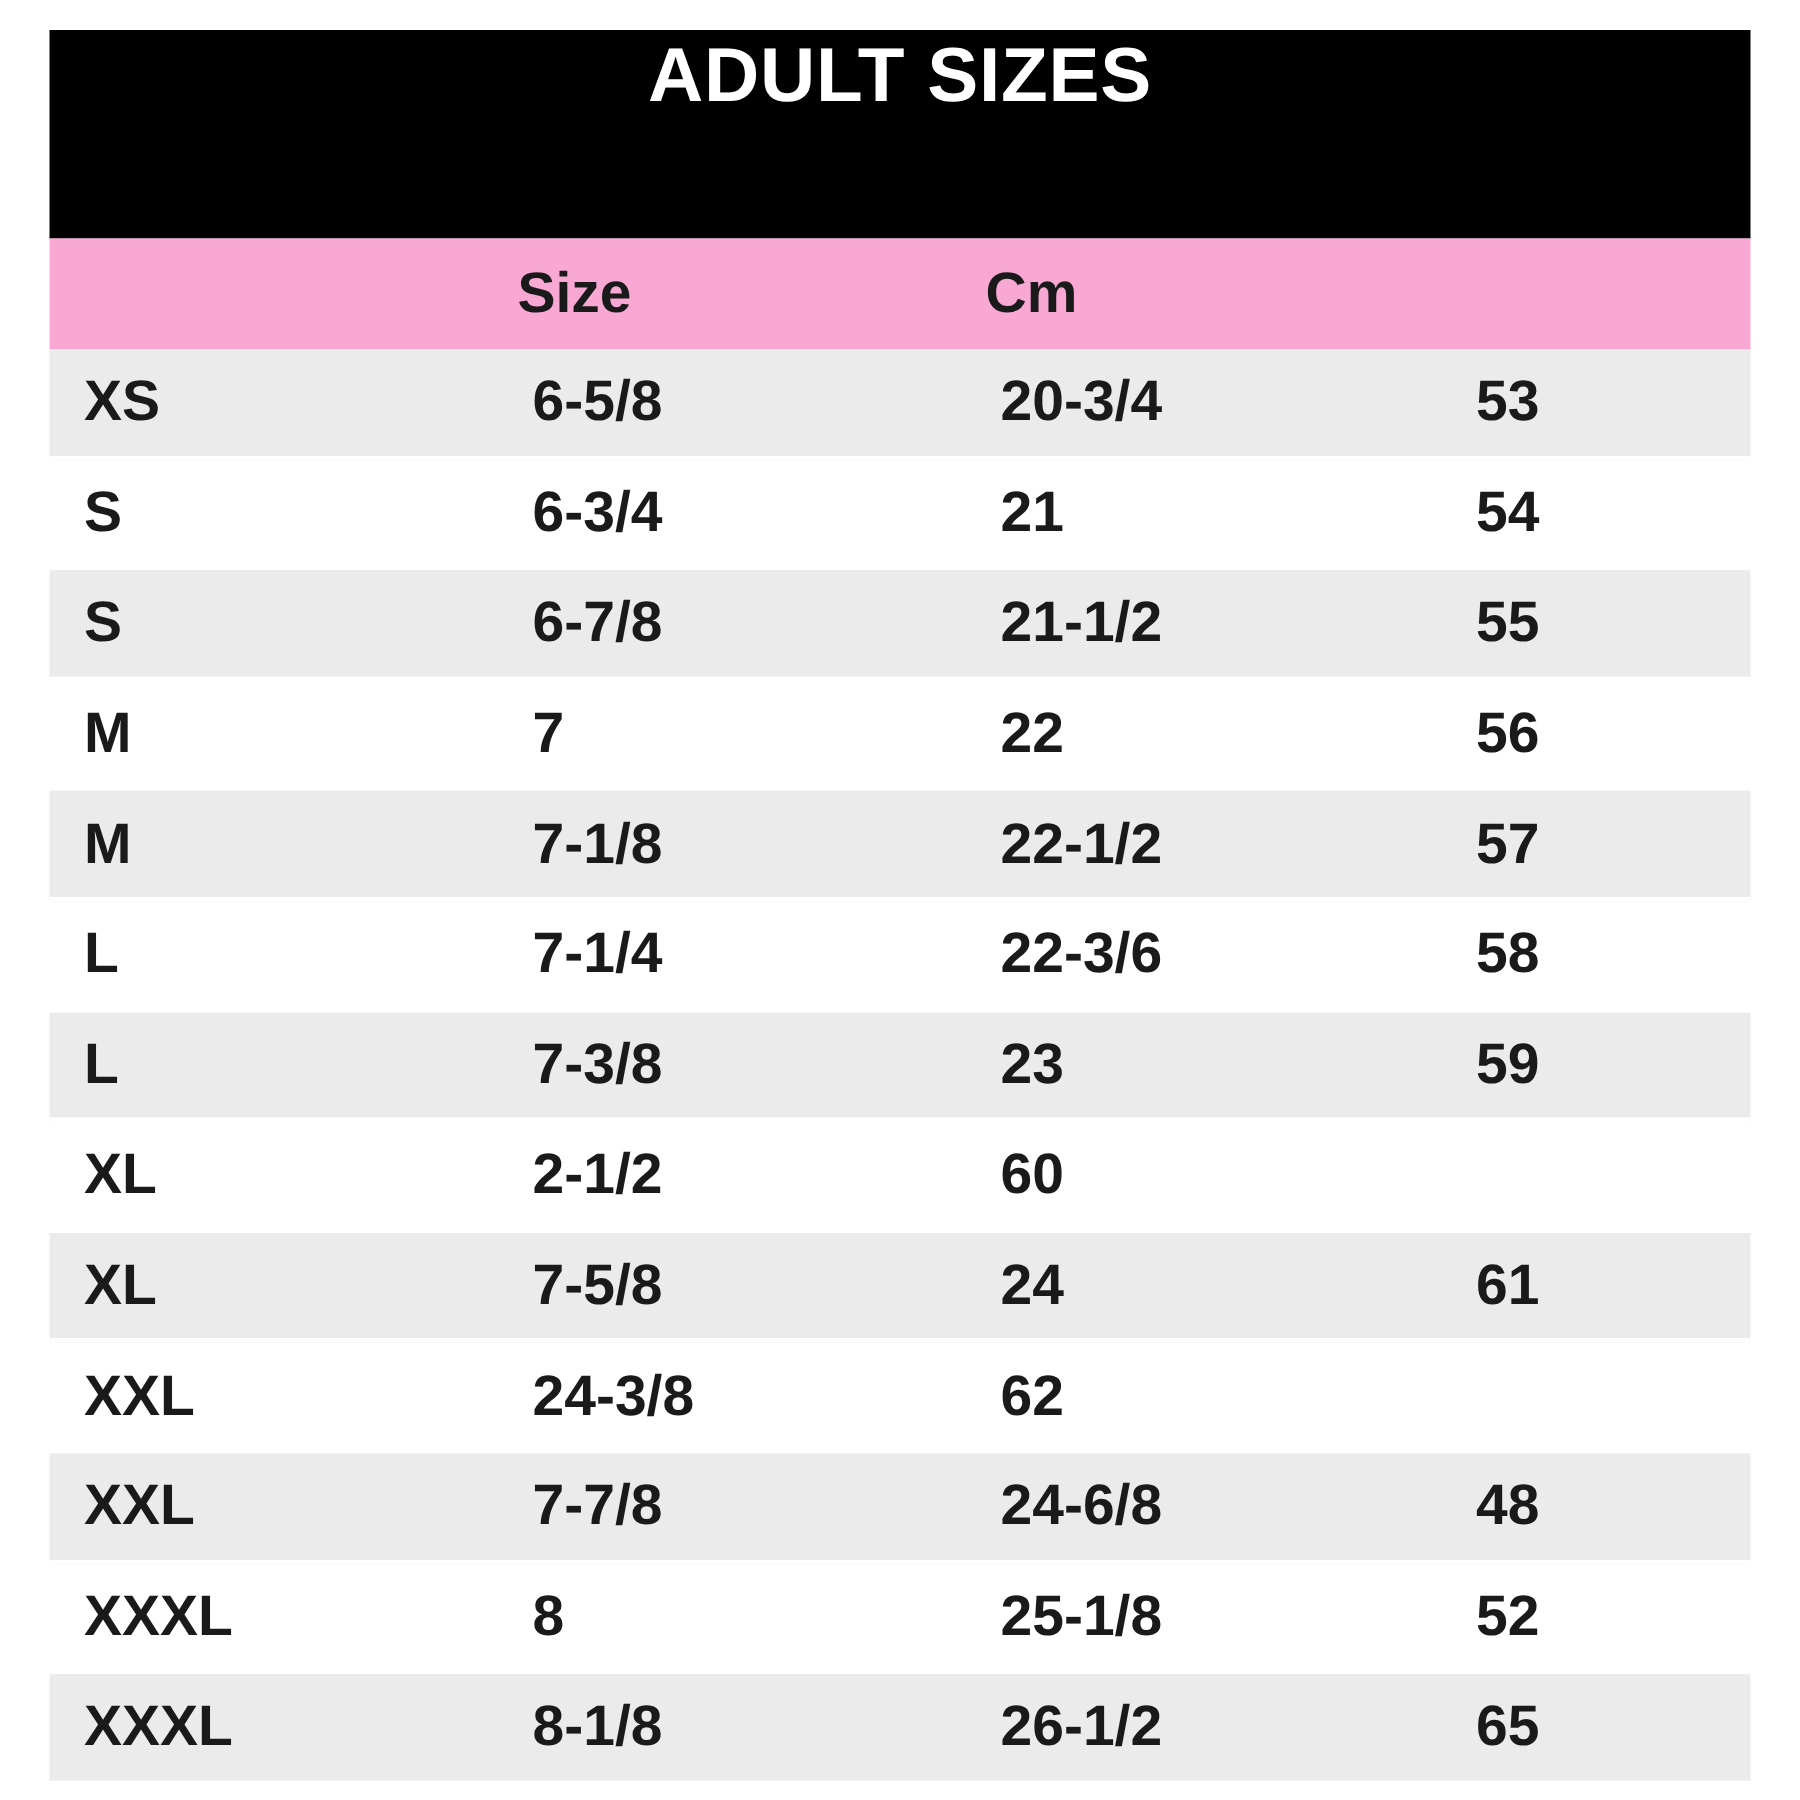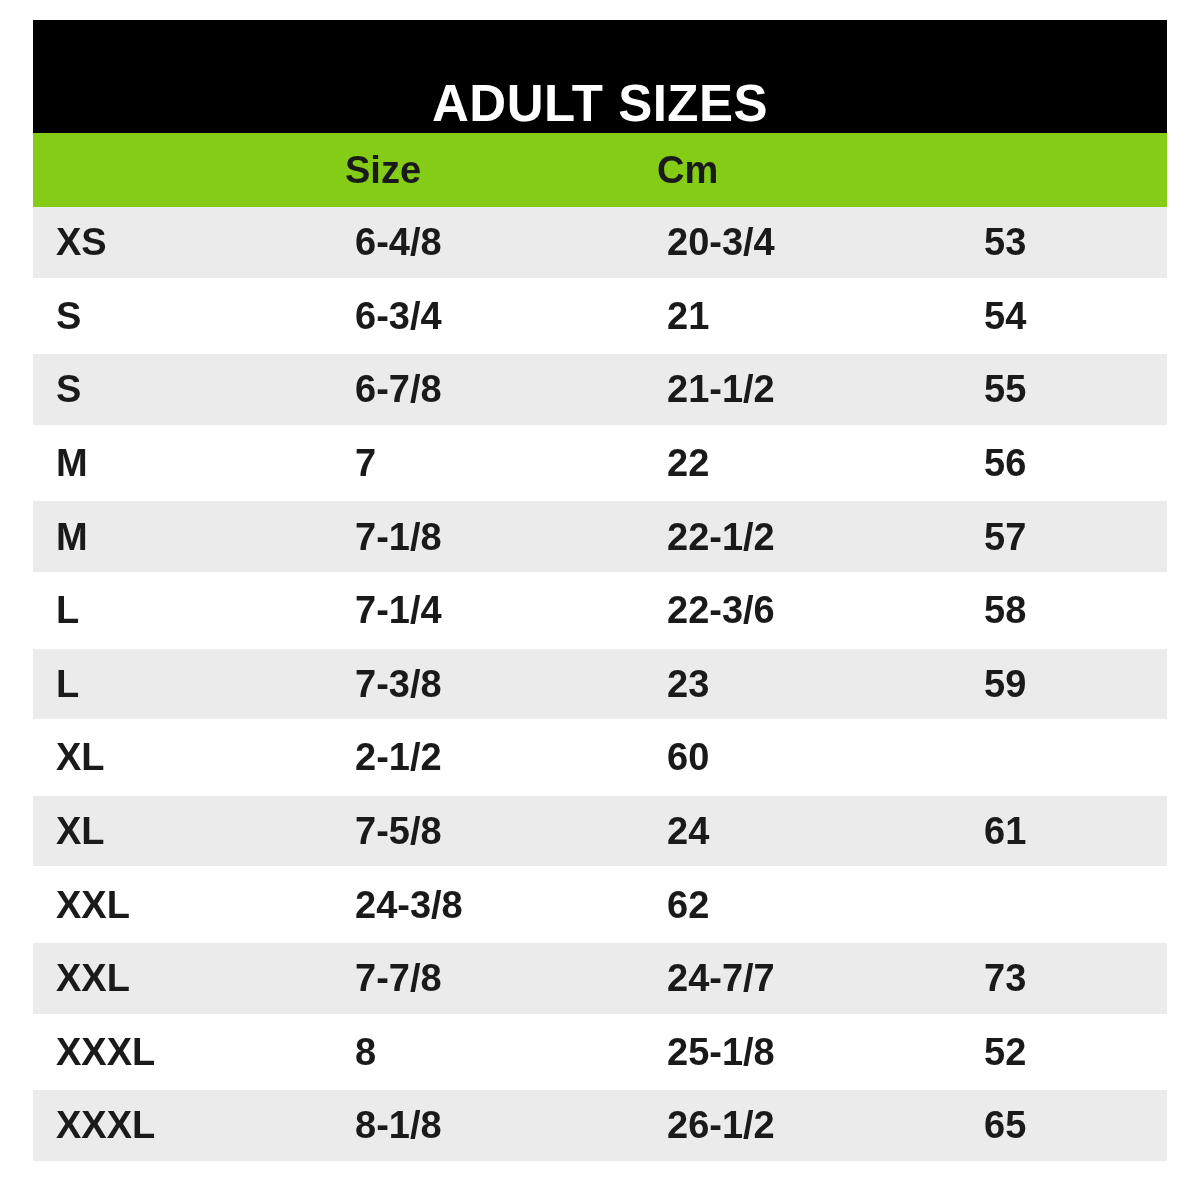--- a/index.html
+++ b/index.html
@@ -11,44 +11,44 @@
     font-family: "Liberation Sans", sans-serif;
     color: var(--text-color, #1a1a1a);
     -webkit-font-smoothing: antialiased;
   }
   .page {
     width: 1134px;
     margin: 0 auto;
     padding-top: 20px;
   }
   .banner {
-    height: 113px;
+    height: 139px;
     background: var(--banner-bg, #000);
     display: flex;
-    align-items: flex-end;
+    align-items: flex-start;
     justify-content: center;
   }
   .banner h1 {
     margin: 0;
     color: var(--banner-text, #fff);
     font-size: 51px;
     font-weight: 700;
     letter-spacing: 0.5px;
   }
   .row {
     display: grid;
     grid-template-columns: 322px 312px 317px 183px;
     align-items: center;
     font-size: 38px;
     line-height: 1;
   }
   .header-row {
     height: 74px;
     font-weight: 700;
-    background: #84cc16;
+    background: #f9a8d4;
   }
   .header-row .cell:not(.col-label) {
     margin-left: -10px;
   }
   .body-row {
     height: 70.6px;
     border-bottom: 3px solid #ffffff;
     font-weight: 700;
   }
   .body-row:nth-child(odd) {
@@ -72,21 +72,21 @@
 
     <div class="row header-row">
       <div class="cell col-label"></div>
       <div class="cell col-size">Size</div>
       <div class="cell col-cm">Cm</div>
     </div>
 
     <div id="tbody">
         <div class="row body-row">
           <div class="cell col-label">XS</div>
-          <div class="cell col-size">6-4/8</div>
+          <div class="cell col-size">6-5/8</div>
           <div class="cell col-in">20-3/4</div>
           <div class="cell col-cm">53</div>
         </div>
         <div class="row body-row">
           <div class="cell col-label">S</div>
           <div class="cell col-size">6-3/4</div>
           <div class="cell col-in">21</div>
           <div class="cell col-cm">54</div>
         </div>
         <div class="row body-row">
@@ -131,22 +131,22 @@
           <div class="cell col-cm">61</div>
         </div>
         <div class="row body-row">
           <div class="cell col-label">XXL</div>
           <div class="cell col-in">24-3/8</div>
           <div class="cell col-cm">62</div>
         </div>
         <div class="row body-row">
           <div class="cell col-label">XXL</div>
           <div class="cell col-size">7-7/8</div>
-          <div class="cell col-in">24-7/7</div>
-          <div class="cell col-cm">73</div>
+          <div class="cell col-in">24-6/8</div>
+          <div class="cell col-cm">48</div>
         </div>
         <div class="row body-row">
           <div class="cell col-label">XXXL</div>
           <div class="cell col-size">8</div>
           <div class="cell col-in">25-1/8</div>
           <div class="cell col-cm">52</div>
         </div>
         <div class="row body-row">
           <div class="cell col-label">XXXL</div>
           <div class="cell col-size">8-1/8</div>

